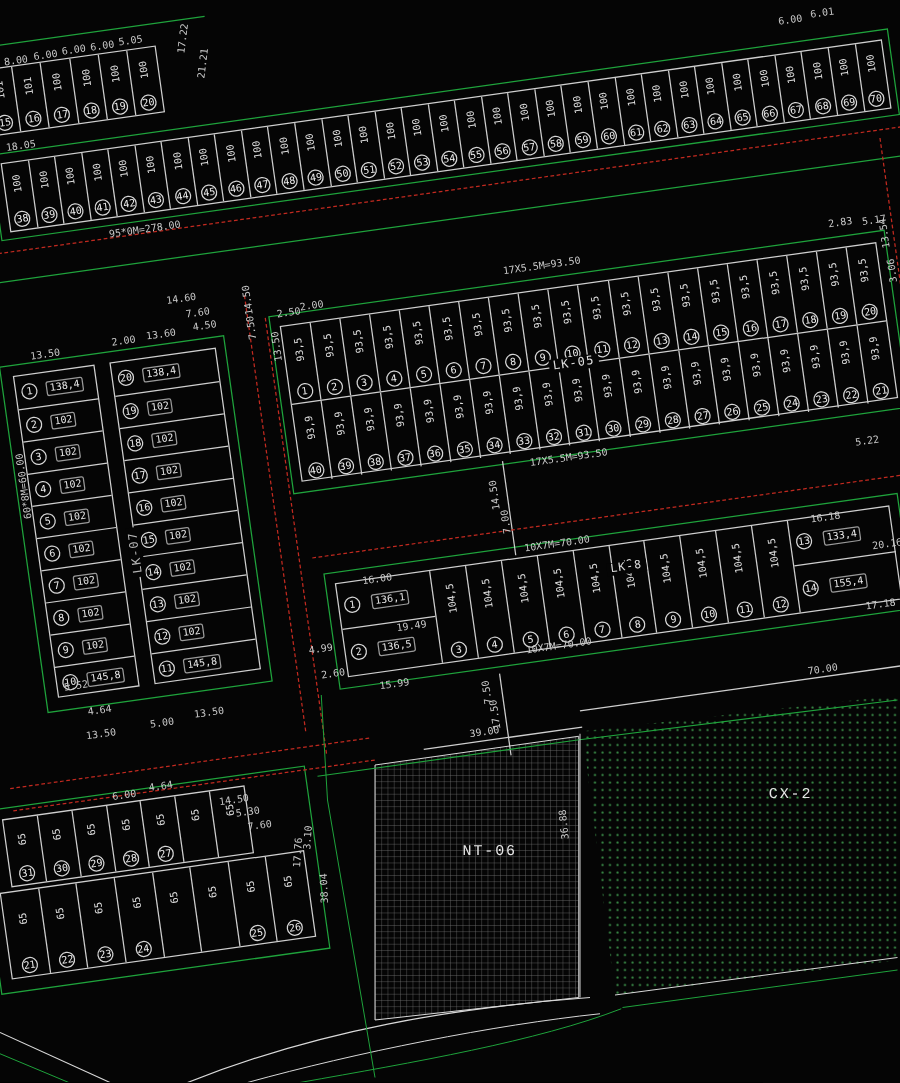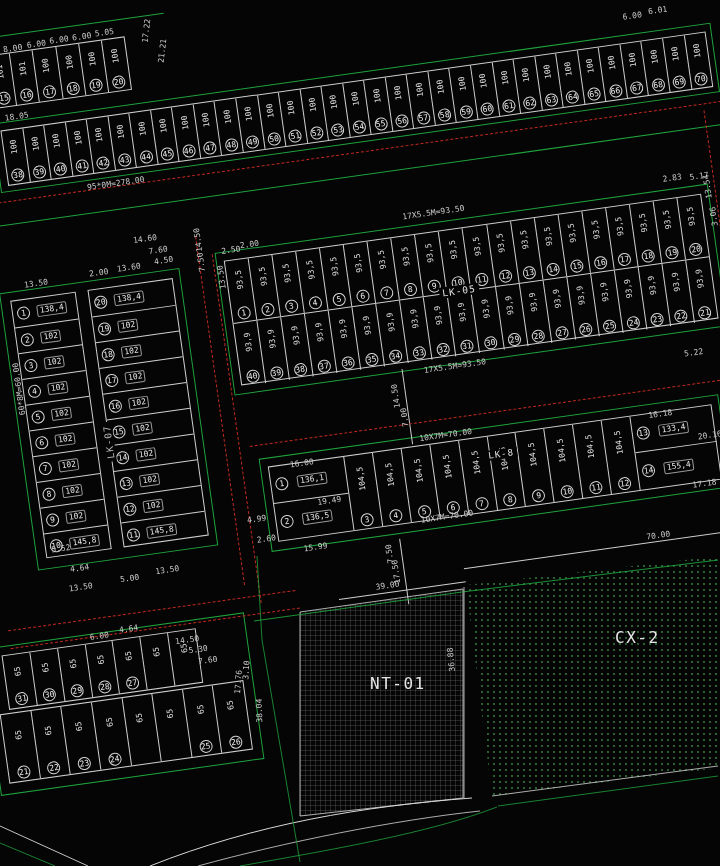--- a/index.html
+++ b/index.html
@@ -43,21 +43,21 @@
   .wrow:last-child{border-bottom:none;}
   #botBlk{position:absolute;left:-90px;top:580px;width:246px;height:130px;}
   #botR1{left:10px;top:0;width:196px;height:55px;}
   #botR2{left:0;top:58px;width:246px;height:70px;}
   
   .blabel{position:absolute;font-size:9.5px;letter-spacing:1px;color:#e0e0e0;background:#050505;
           padding:0 3px;z-index:6;white-space:nowrap;}
   #lk05label{left:208px;top:56px;}
   #lk07label{left:58px;top:148px;transform:rotate(-90deg);color:#b5b5b5;}
   #lk8label{left:216px;top:14px;font-size:9px;}
-  .zlabel{position:absolute;font-size:16px;letter-spacing:1.5px;color:#e6e6e6;z-index:8;}
+  .zlabel{position:absolute;font-size:12px;letter-spacing:1.5px;color:#e6e6e6;z-index:8;font-family:Liberation Mono, monospace;}
   #nt01{left:370px;top:674px;}
   #cx2{left:615px;top:628px;}
   
   .dim{position:absolute;font-size:8px;color:#c9c9c9;white-space:nowrap;transform-origin:left top;z-index:7;}
   
   .rH{position:absolute;height:0;border-top:1px dashed #c22a20;z-index:3;}
   .rV{position:absolute;width:0;border-left:1px dashed #c22a20;z-index:3;}
   .grect{position:absolute;border:1px solid #1fa33c;box-sizing:border-box;z-index:1;}
   .gH{position:absolute;height:0;border-top:1px solid #1fa33c;z-index:1;}
   .wline{position:absolute;height:0;border-top:1px solid #cfcfcf;z-index:2;}
@@ -737,20 +737,20 @@
     <polyline points="498,806 718,776" stroke="#1fa33c" stroke-width="0.8" fill="none"></polyline>
     <path d="M150,866 C255,824 365,806 472,798" stroke="#d8d8d8" fill="none" stroke-width="1"></path>
     <path d="M198,866 C285,842 395,820 480,811" stroke="#d8d8d8" fill="none" stroke-width="0.8"></path>
     <path d="M240,866 C330,850 430,833 497,807" stroke="#1fa33c" fill="none" stroke-width="0.8"></path>
     <polyline points="257,556 262,640 300,862" stroke="#1fa33c" fill="none" stroke-width="0.8"></polyline>
     <line x1="0" y1="826" x2="88" y2="866" stroke="#d8d8d8" stroke-width="0.9"></line>
     <line x1="0" y1="843" x2="55" y2="866" stroke="#1fa33c" stroke-width="0.8"></line>
   </svg>
 
   <div id="ovLabels">
-    <div class="zlabel" id="nt01">NT-01</div>
+    <div class="zlabel" id="nt01">NT-06</div>
     <div class="zlabel" id="cx2">CX-2</div>
     <div id="dimsOv">
         <span class="dim" style="left: 448px; top: 672px; transform: rotate(-96deg);">36.88</span>
       </div>
   </div>
 
 </div>
 
 </body></html>

